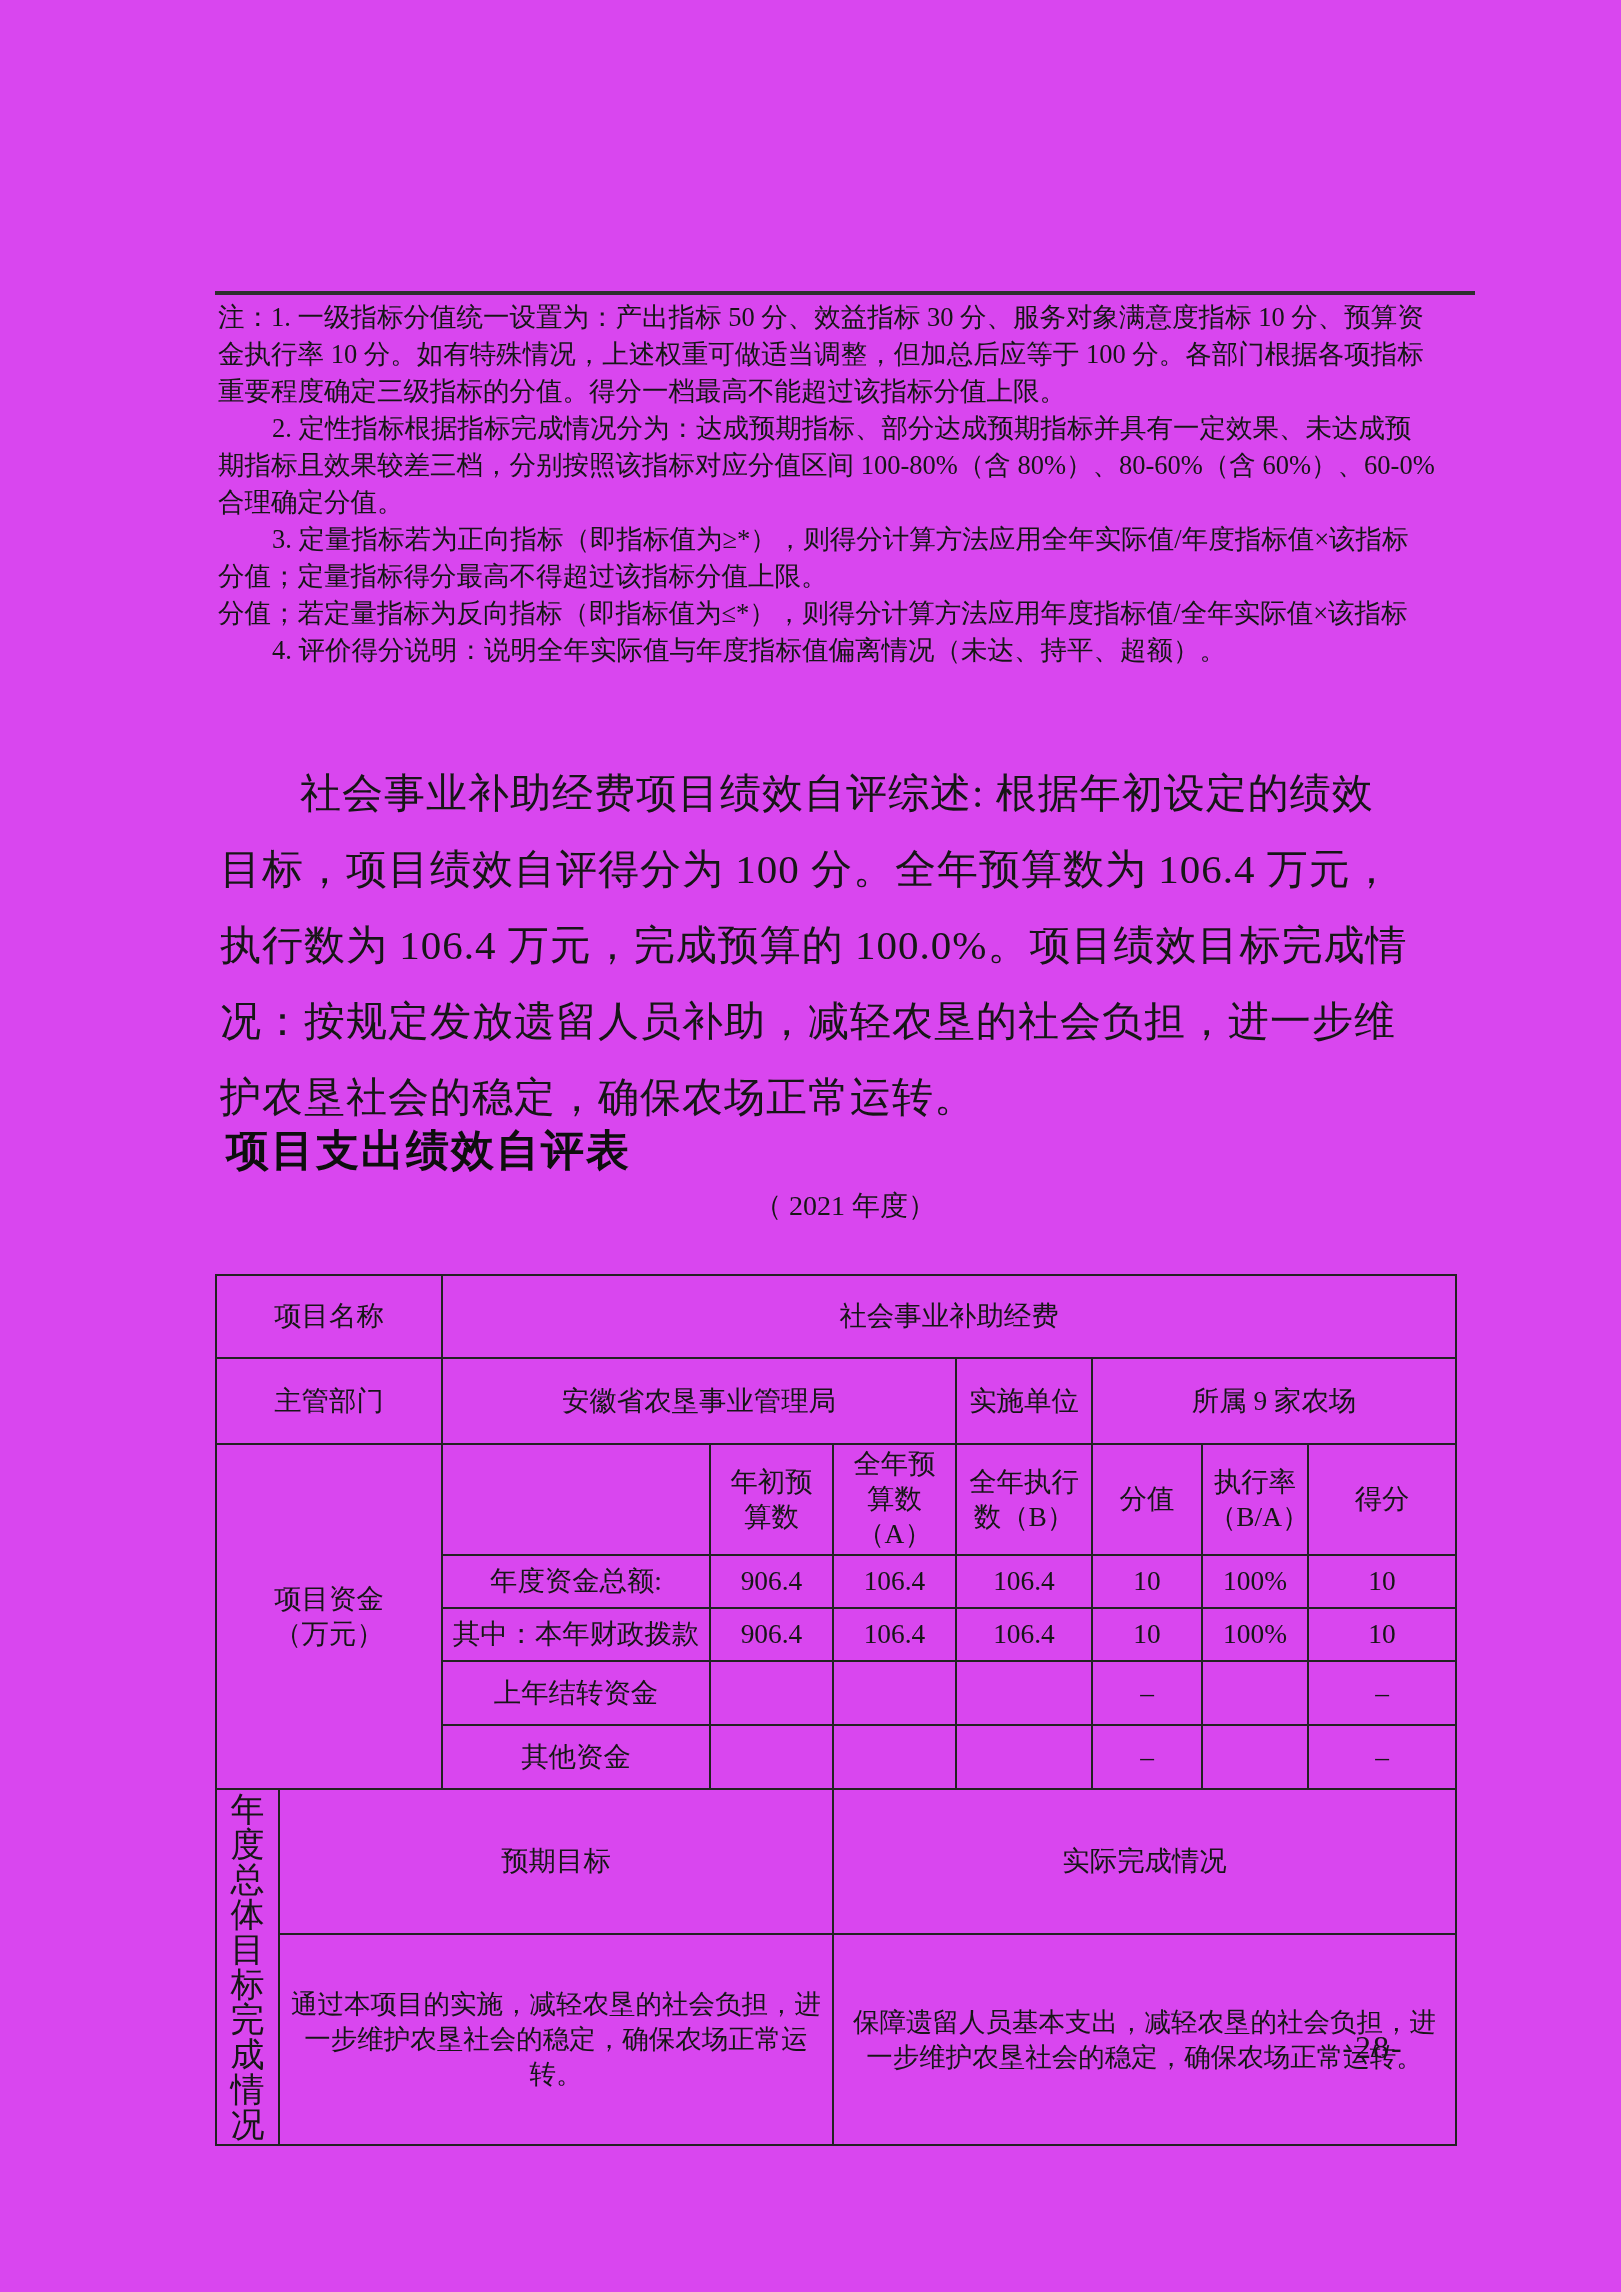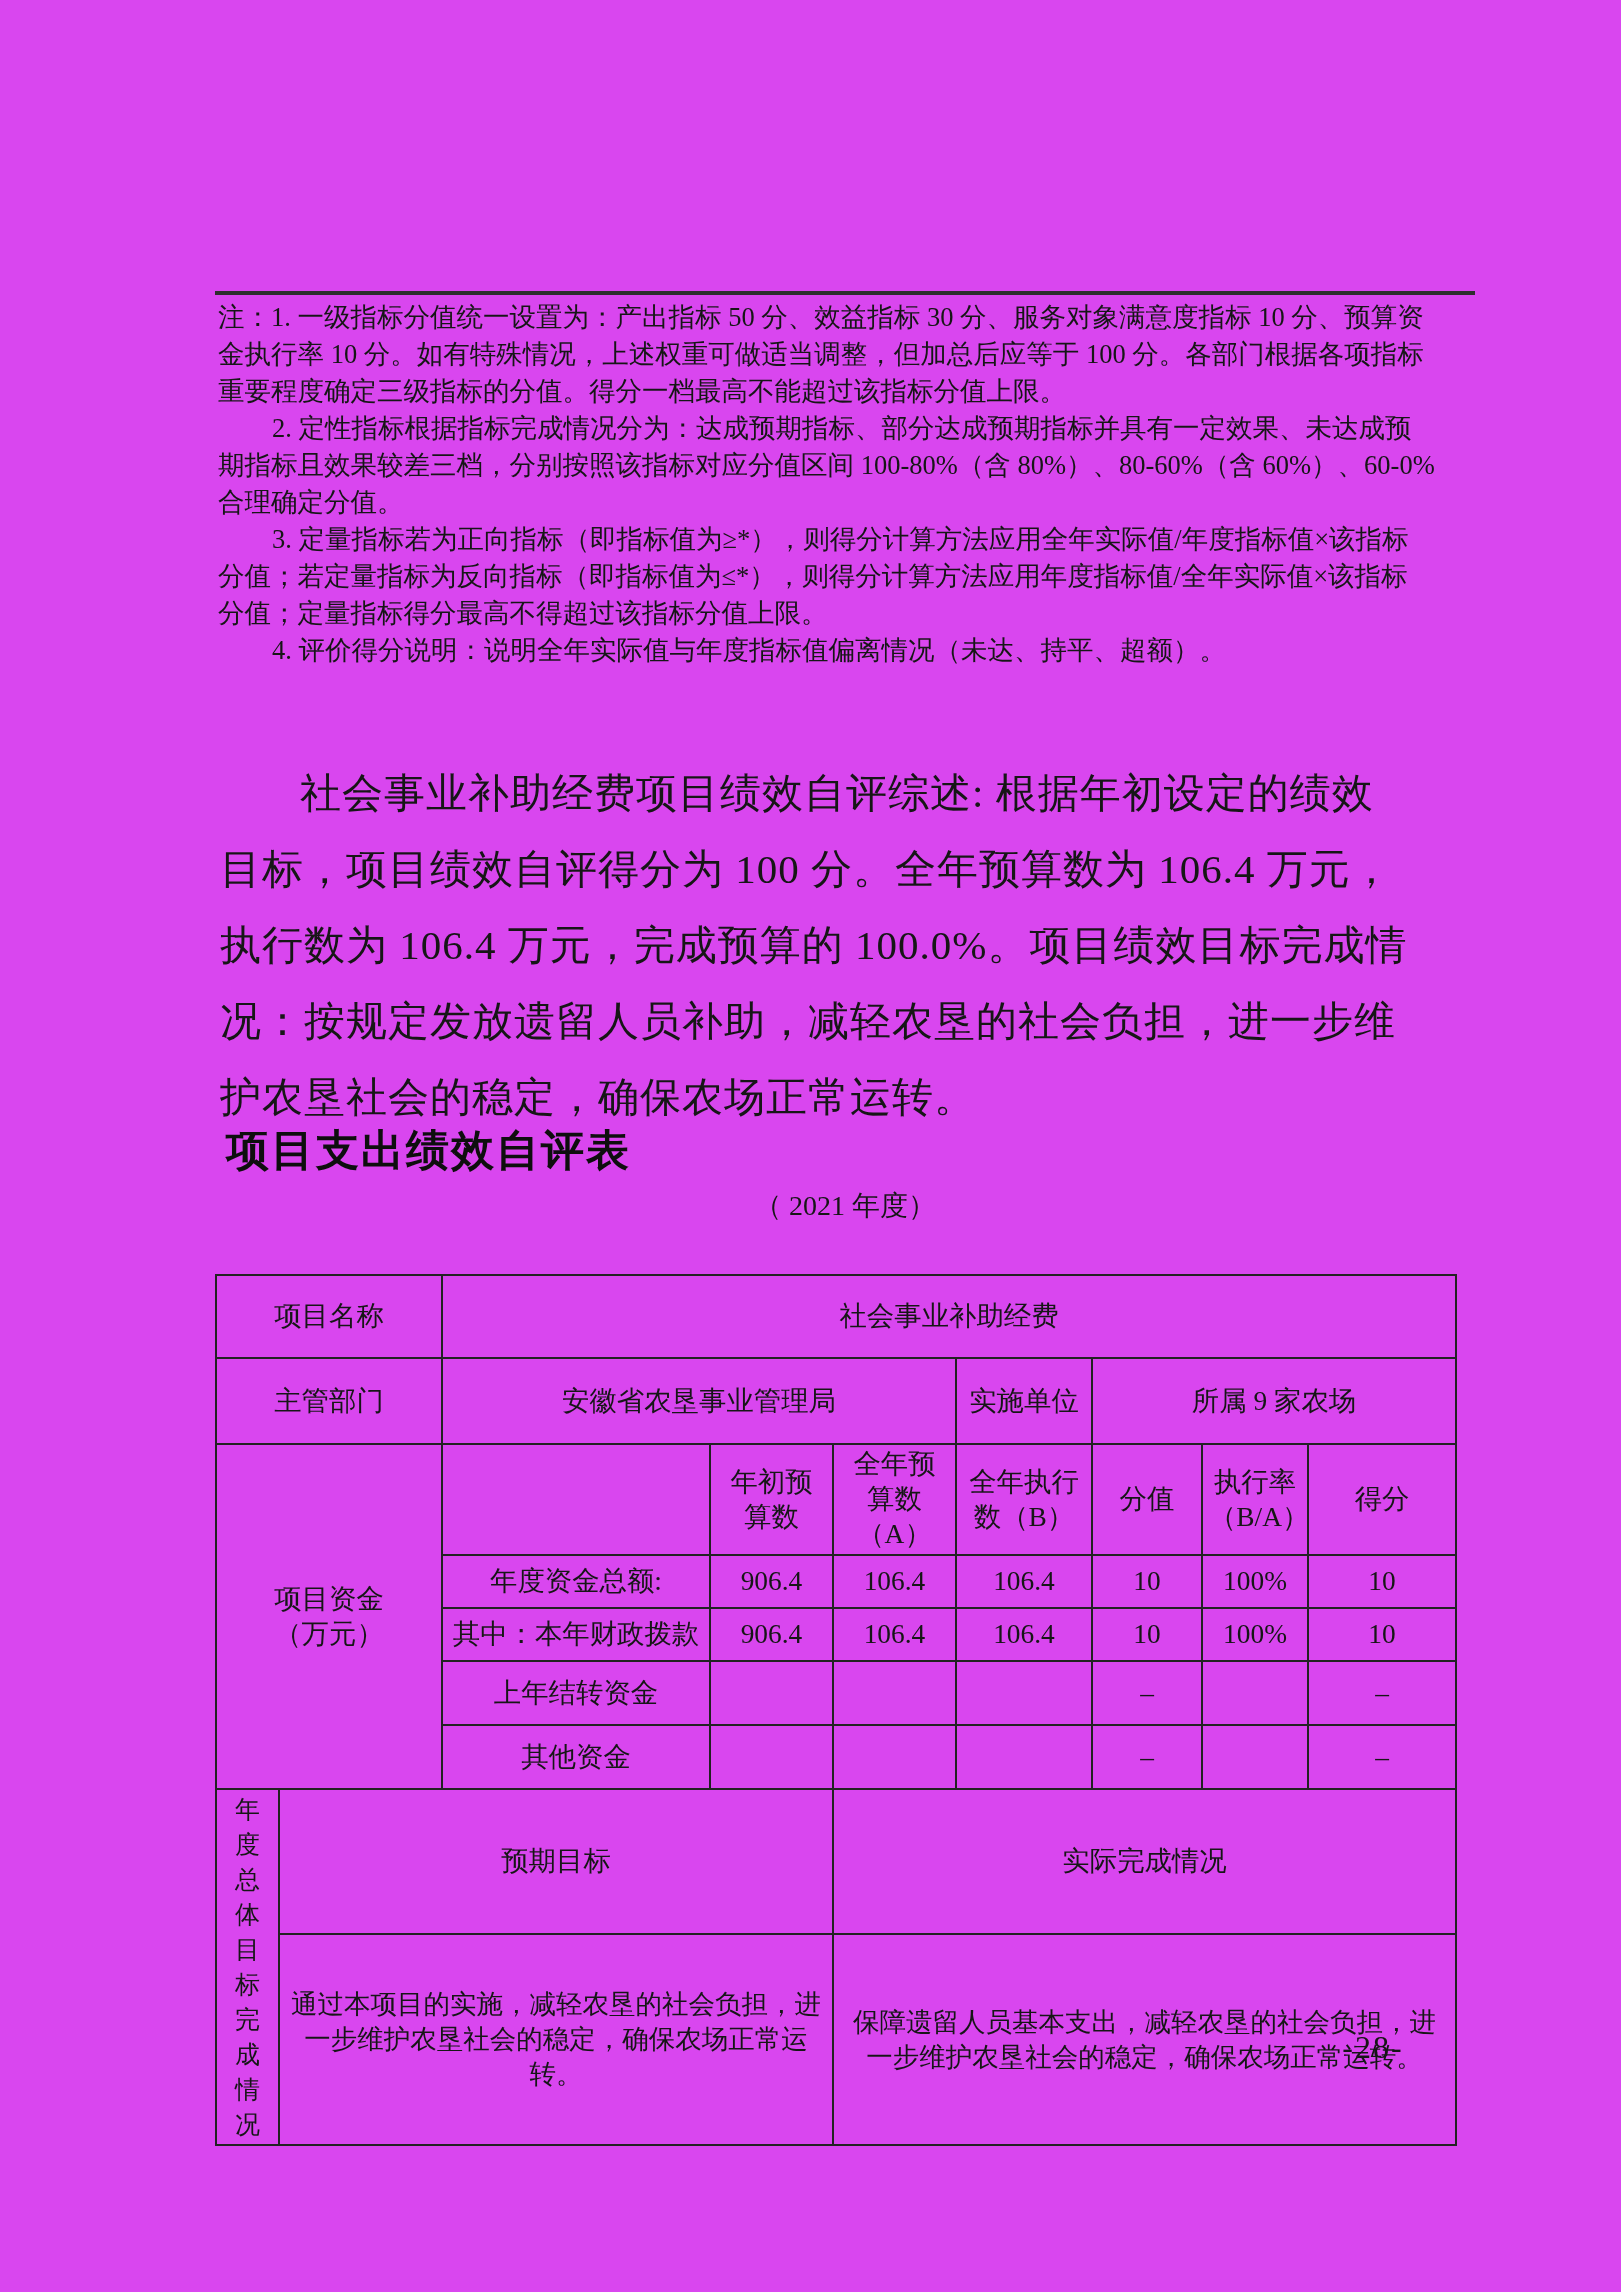--- a/index.html
+++ b/index.html
@@ -32,21 +32,21 @@
     padding:2px 5.9px;overflow:hidden;line-height:35px;
   }
   tr.h85{height:83px;} tr.h88{height:86px;} tr.h90{height:88px;}
   tr.h70{height:53px;} tr.h65{height:64px;} tr.h84{height:82px;} tr.h121{height:119px;}
   td.thick-b{border-bottom-width:3.9px;}
   td.semi-b{border-bottom-width:2.9px;}
   td.pre{white-space:pre-line;line-height:33px;}
   td.al{text-align:left;}
   td.ar{text-align:right;padding-right:2.9px;}
   td.vlabel{
-    vertical-align:top;padding:7.8px 2px 0 2px;font-size:25px;line-height:35px;
+    vertical-align:top;padding:7.8px 2px 0 2px;font-size:34px;line-height:35px;
     text-align:center;
   }
   td.goal-text{font-size:26.5px;line-height:39px;text-align:left;padding:2px 8.8px;}
   .page-number{
     position:absolute;left:1319px;top:2029px;width:108px;text-align:center;
     font-size:32px;letter-spacing:2px;
   }
 </style>
 </head>
 <body>
@@ -56,22 +56,22 @@
   <div class="top-rule"></div>
 
   <div class="notes">
     <div class="note-line">注：1. 一级指标分值统一设置为：产出指标 50 分、效益指标 30 分、服务对象满意度指标 10 分、预算资</div>
     <div class="note-line">金执行率 10 分。如有特殊情况，上述权重可做适当调整，但加总后应等于 100 分。各部门根据各项指标</div>
     <div class="note-line">重要程度确定三级指标的分值。得分一档最高不能超过该指标分值上限。</div>
     <div class="note-line indent">2. 定性指标根据指标完成情况分为：达成预期指标、部分达成预期指标并具有一定效果、未达成预</div>
     <div class="note-line">期指标且效果较差三档，分别按照该指标对应分值区间 100-80%（含 80%）、80-60%（含 60%）、60-0%</div>
     <div class="note-line">合理确定分值。</div>
     <div class="note-line indent">3. 定量指标若为正向指标（即指标值为≥*），则得分计算方法应用全年实际值/年度指标值×该指标</div>
+    <div class="note-line">分值；定量指标得分最高不得超过该指标分值上限。</div>
     <div class="note-line">分值；若定量指标为反向指标（即指标值为≤*），则得分计算方法应用年度指标值/全年实际值×该指标</div>
-    <div class="note-line">分值；定量指标得分最高不得超过该指标分值上限。</div>
     <div class="note-line indent">4. 评价得分说明：说明全年实际值与年度指标值偏离情况（未达、持平、超额）。</div>
   </div>
 
   <div class="summary">
     <div class="summary-line indent">社会事业补助经费项目绩效自评综述: 根据年初设定的绩效</div>
     <div class="summary-line">目标，项目绩效自评得分为 100 分。全年预算数为 106.4 万元，</div>
     <div class="summary-line">执行数为 106.4 万元，完成预算的 100.0%。项目绩效目标完成情</div>
     <div class="summary-line">况：按规定发放遗留人员补助，减轻农垦的社会负担，进一步维</div>
     <div class="summary-line">护农垦社会的稳定，确保农场正常运转。</div>
   </div>

